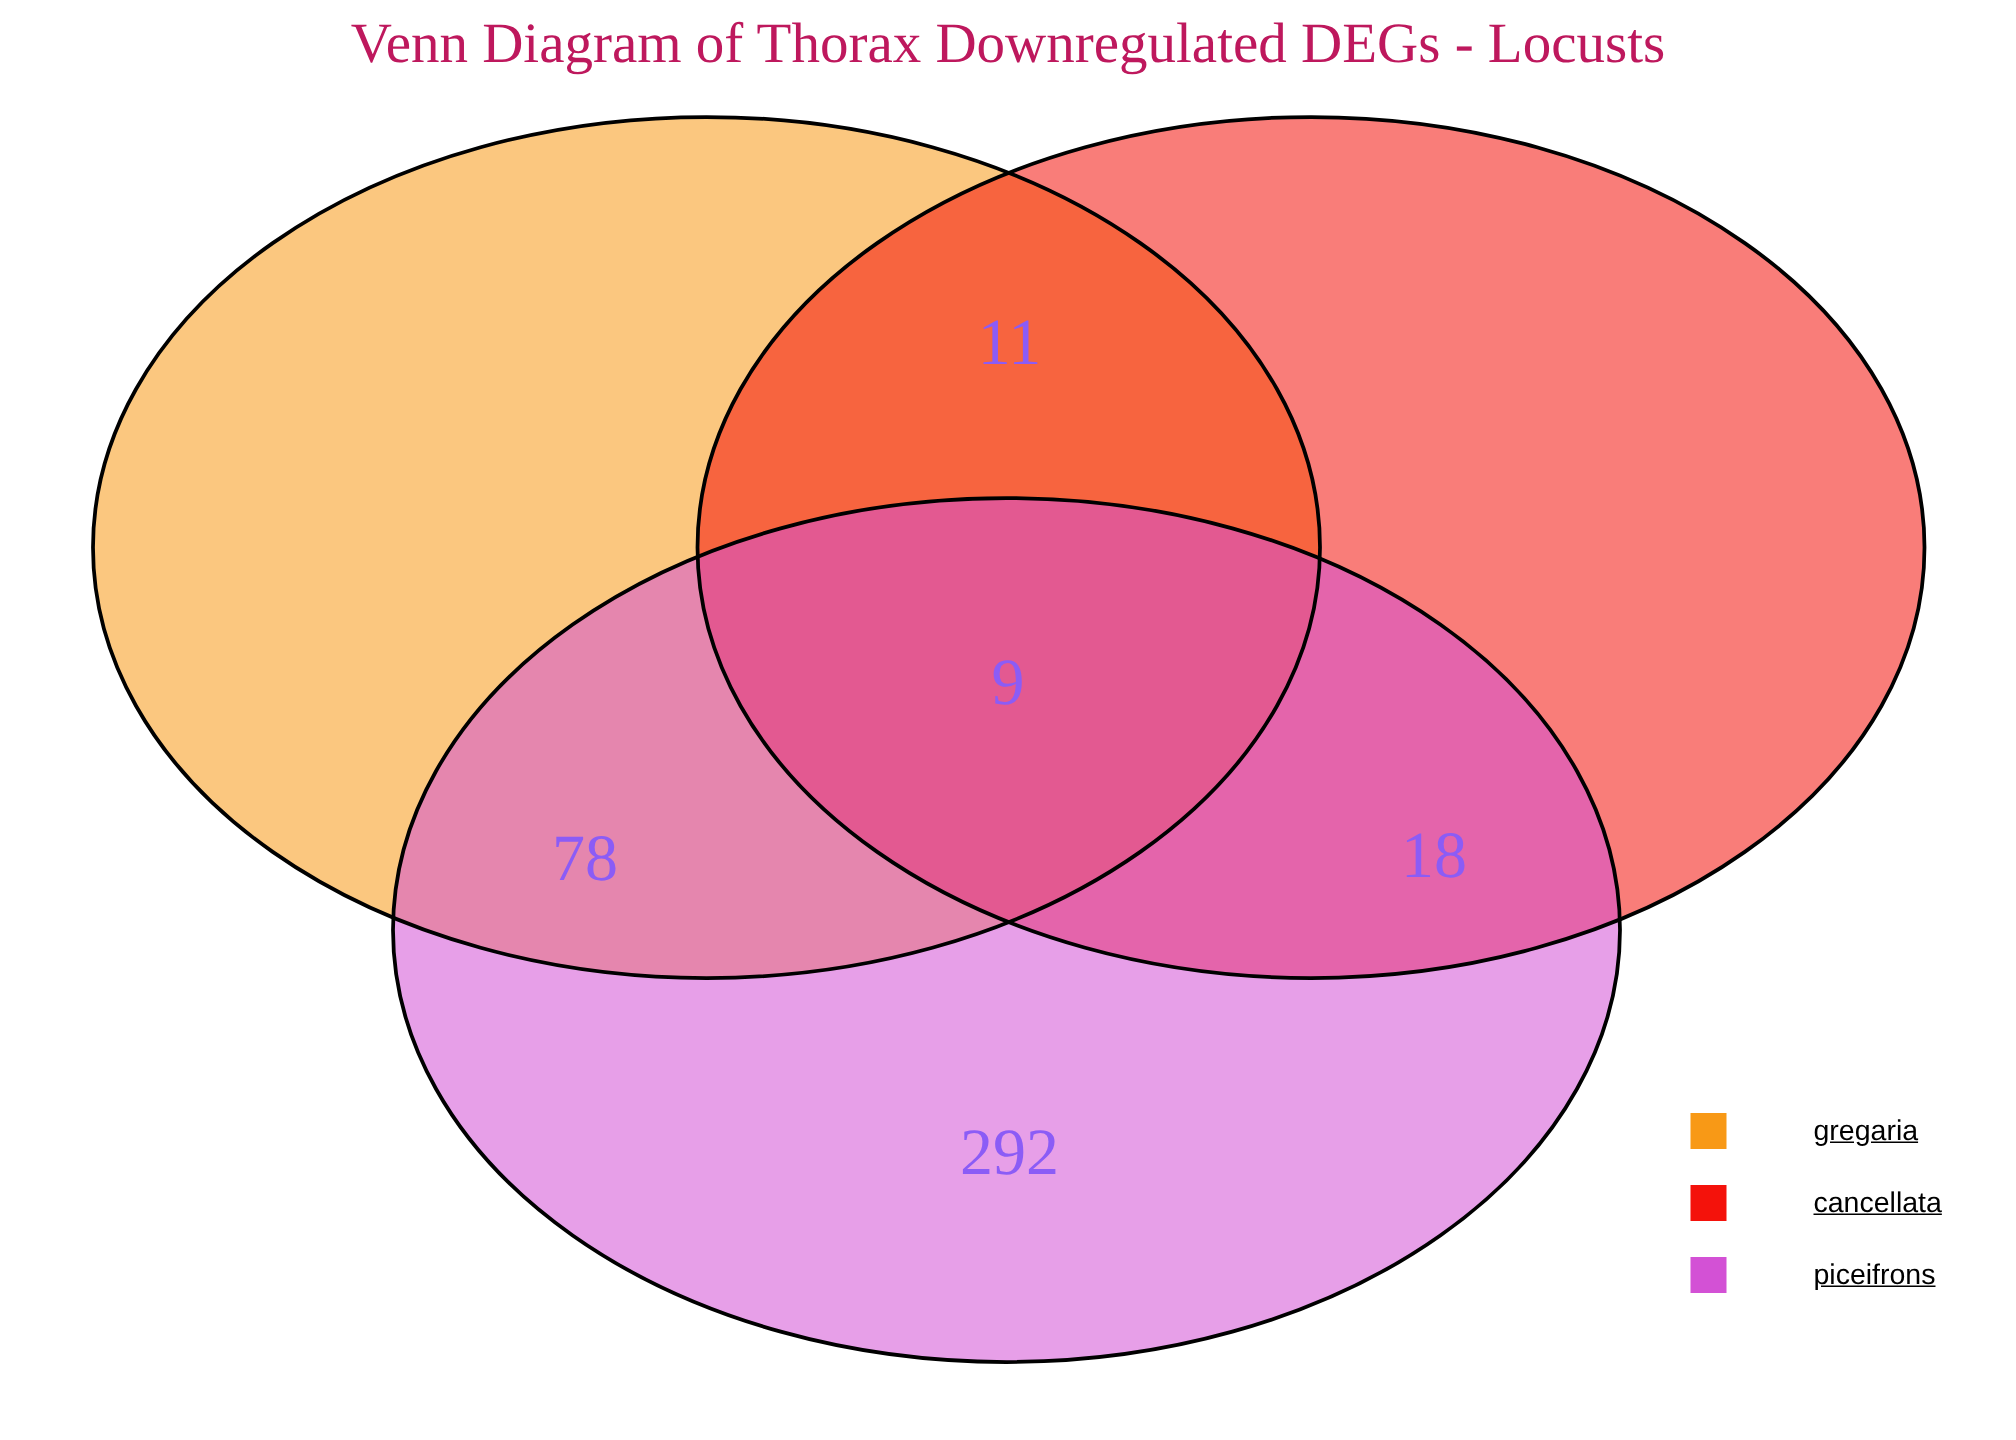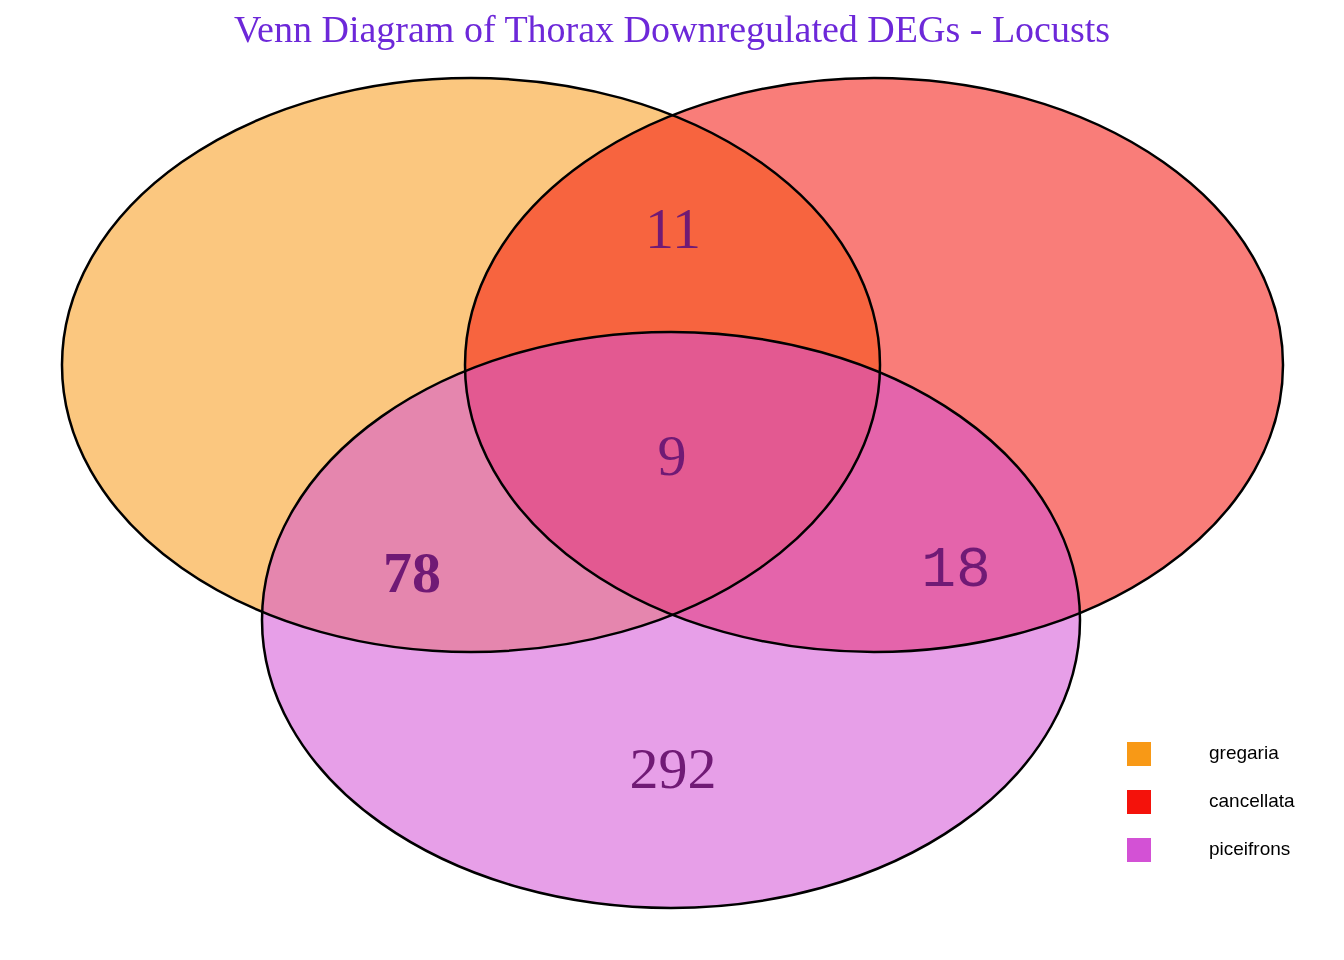--- a/index.html
+++ b/index.html
@@ -16,21 +16,21 @@
     font-family: "Liberation Serif", serif;
   }
   .chart-title {
     position: absolute;
     top: 8px;
     left: 0;
     width: 100%;
     text-align: center;
     font-family: "Liberation Serif", serif;
     font-size: 38px;
-    color: #6d28d9;
+    color: #be185d;
     line-height: 1.15;
   }
   .venn-svg {
     position: absolute;
     top: 0;
     left: 0;
     width: 1344px;
     height: 960px;
   }
   .venn-fill {
@@ -39,33 +39,34 @@
   }
   .venn-outline {
     fill: none;
     stroke: #000000;
     stroke-width: 2.5;
   }
   .count-label {
     position: absolute;
     transform: translate(-50%, -50%);
     font-family: "Liberation Serif", serif;
-    font-size: 58px;
-    color: #701a75;
+    font-size: 44px;
+    color: #8b5cf6;
     white-space: nowrap;
   }
   .legend {
     position: absolute;
     left: 1127px;
     top: 742px;
   }
   .legend-row {
     display: flex;
-    align-items: flex-start;
+    align-items: flex-end;
     margin-bottom: 24px;
+    text-decoration: underline;
   }
   .legend-swatch {
     width: 24px;
     height: 24px;
     display: inline-block;
     flex: 0 0 auto;
   }
   .legend-label {
     margin-left: 58px;
     font-family: "Liberation Sans", sans-serif;
@@ -91,23 +92,23 @@
     <ellipse class="venn-outline" cx="874" cy="365" rx="409" ry="287"></ellipse>
     <ellipse class="venn-outline" cx="671" cy="620" rx="409" ry="288"></ellipse>
   </svg>
 
 
 
   <div class="count-label" style="left:673px; top:228px;">11</div>
 
   <div class="count-label" style="left:672px; top:455px;">9</div>
 
-  <div class="count-label" style="left:412px; top:572px;font-weight:bold;">78</div>
+  <div class="count-label" style="left:390px; top:572px;">78</div>
 
-  <div class="count-label" style="left:956px; top:570px;font-family:Liberation Mono, monospace;">18</div>
+  <div class="count-label" style="left:956px; top:570px;">18</div>
 
   <div class="count-label" style="left:673px; top:768px;">292</div>
 
   <div class="legend">
     <div class="legend-row">
       <span class="legend-swatch" style="background: rgb(248, 153, 22);"></span>
       <span class="legend-label">gregaria</span>
     </div>
     <div class="legend-row">
       <span class="legend-swatch" style="background: rgb(244, 18, 11);"></span>

